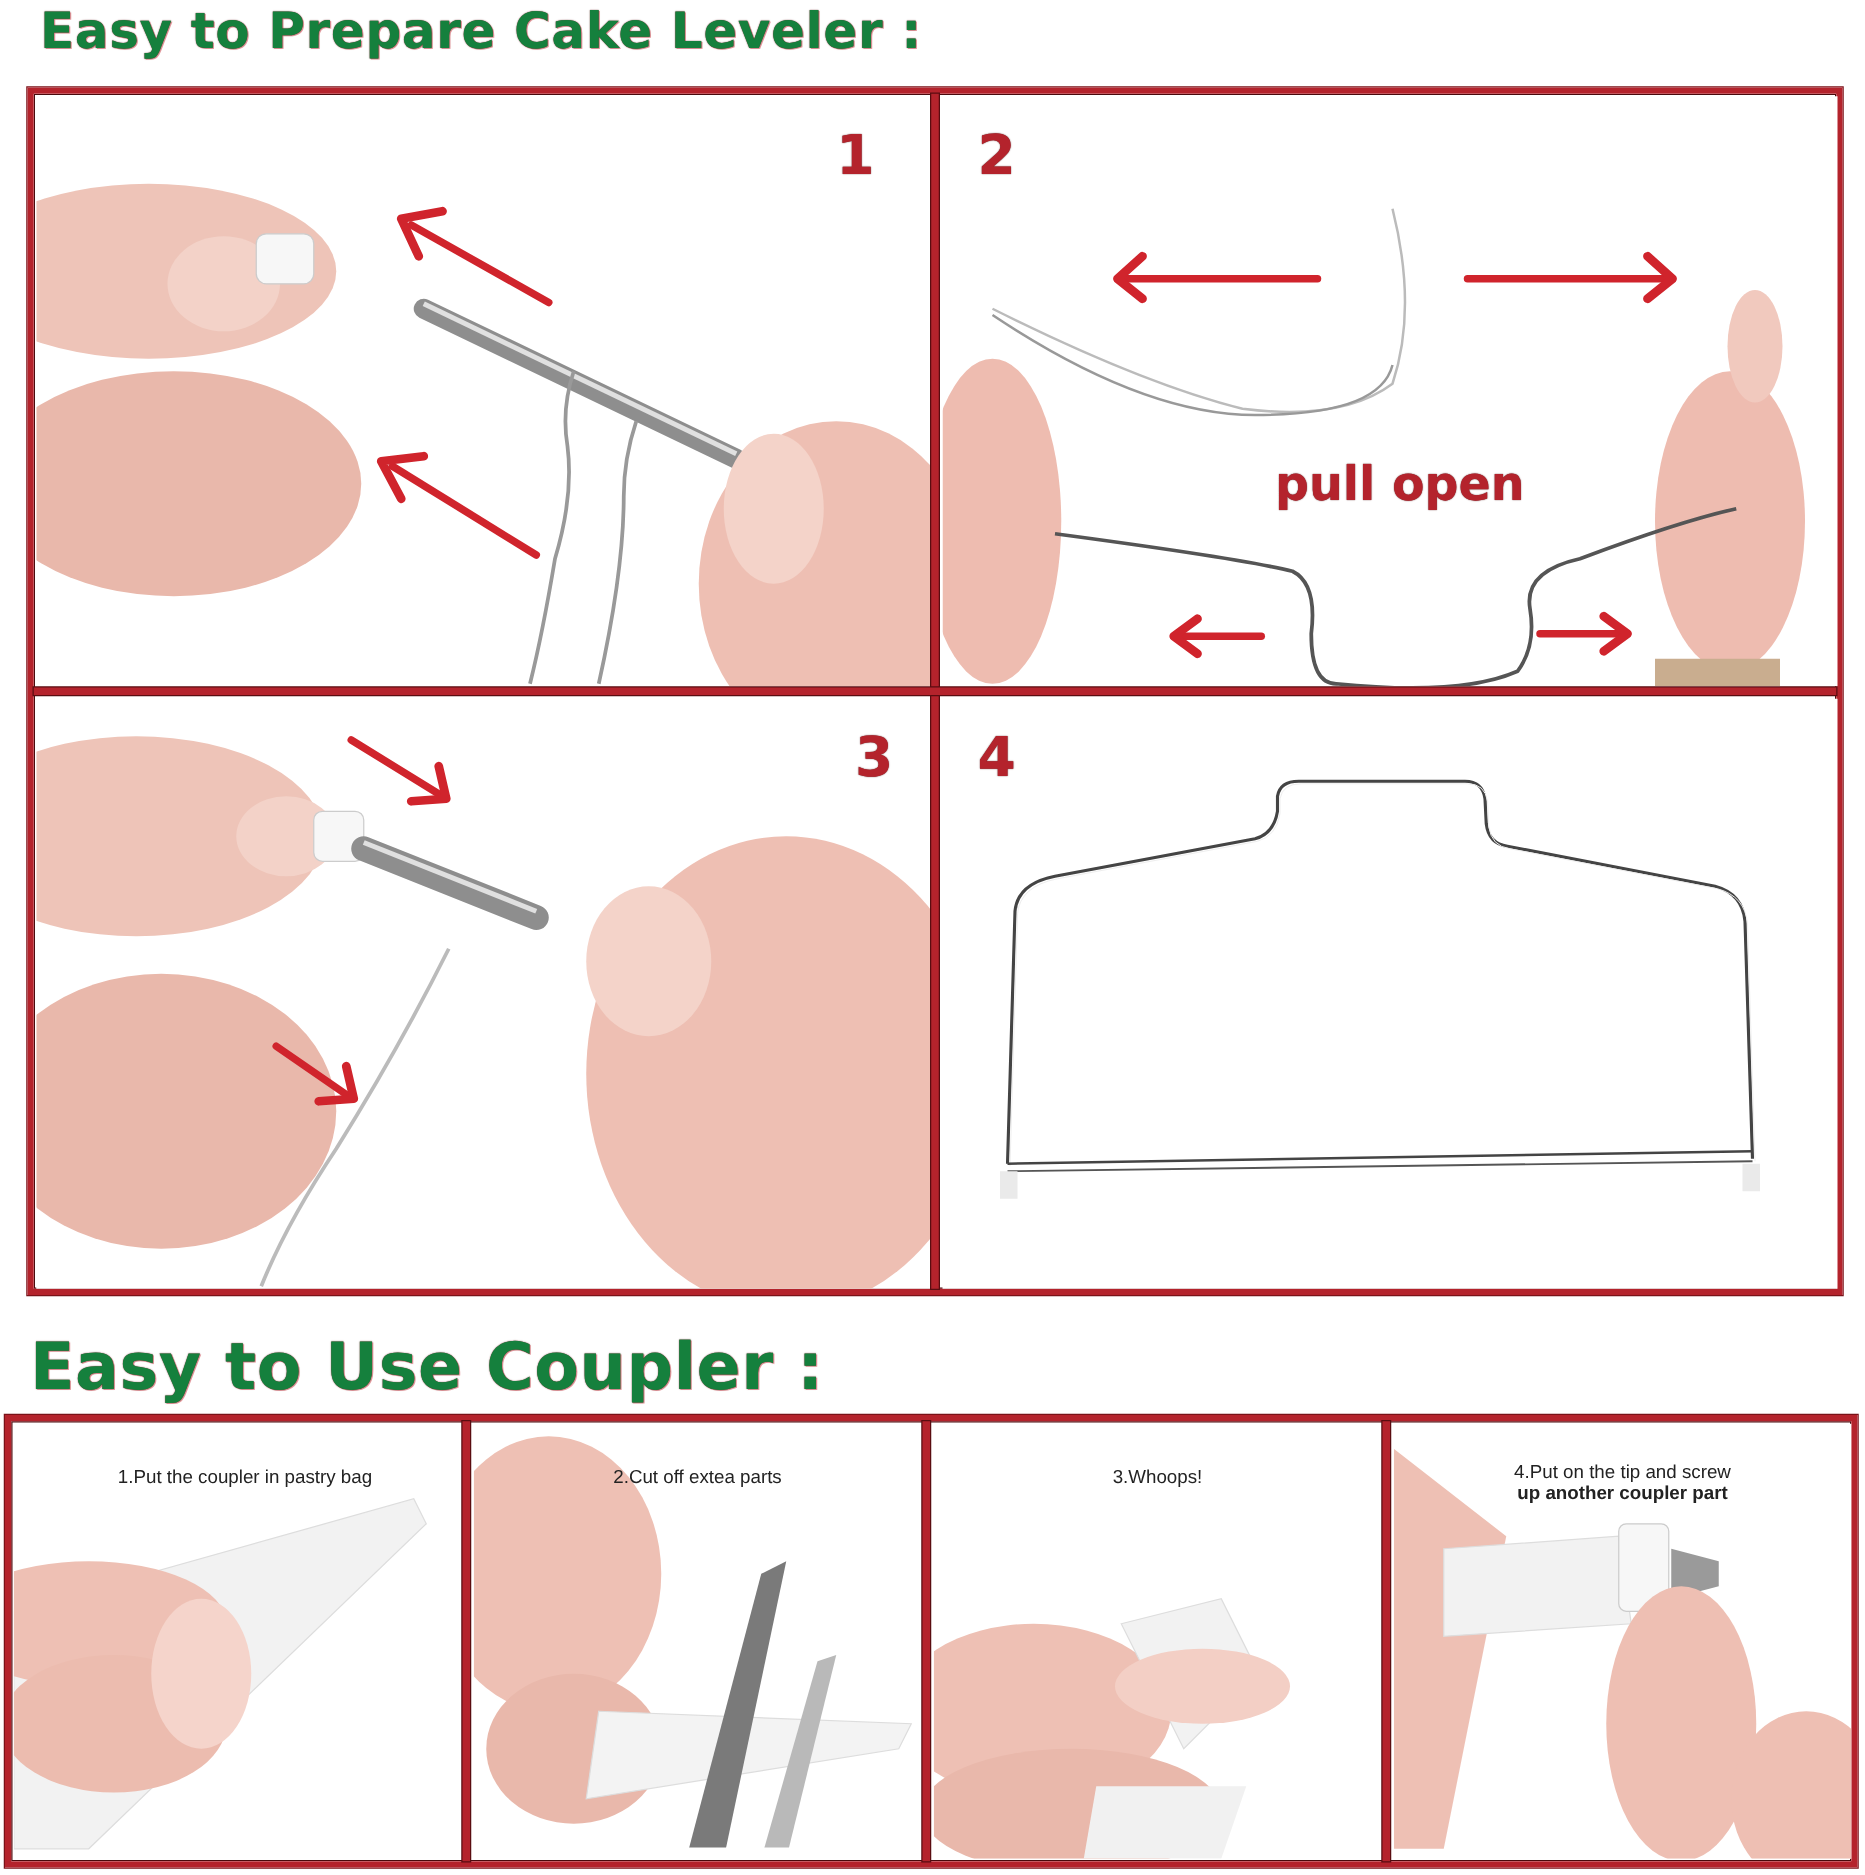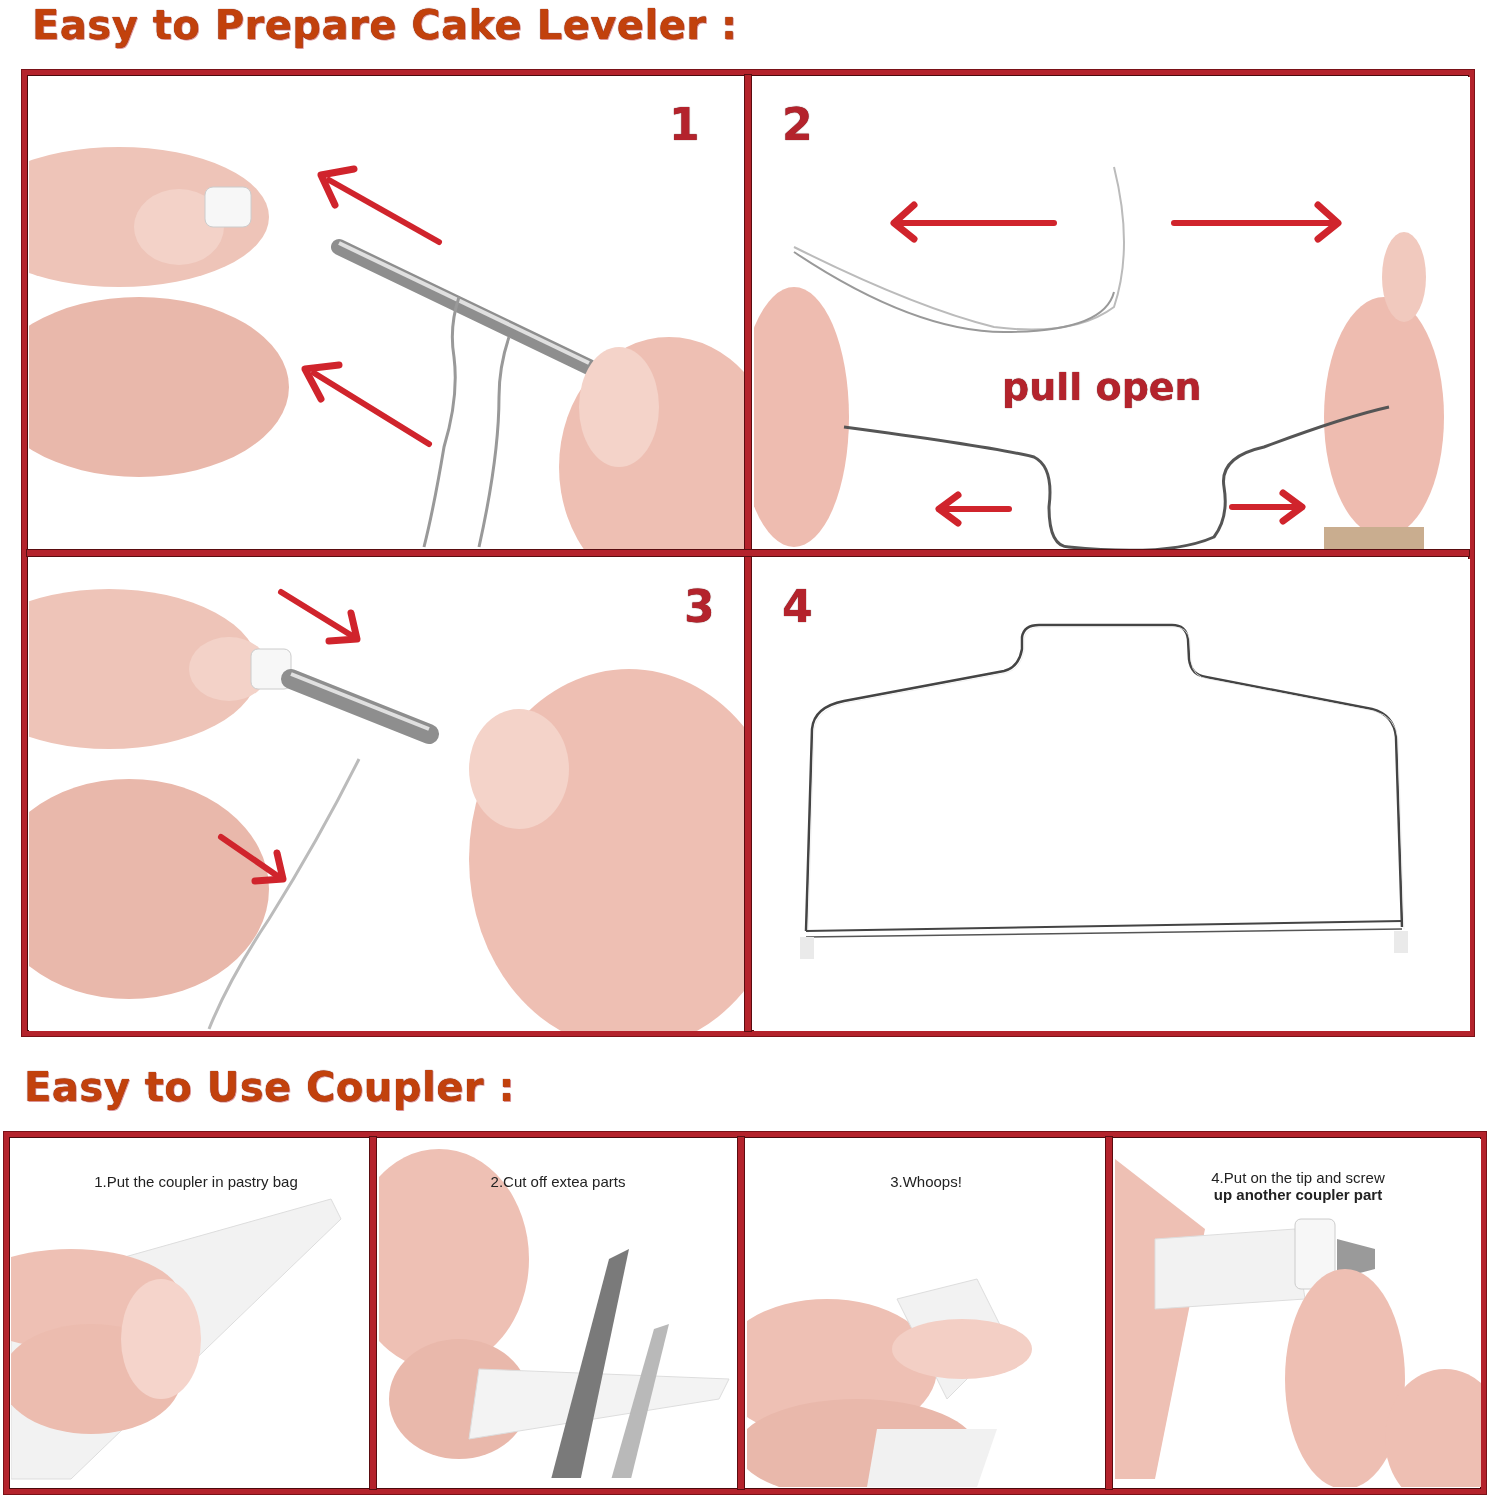--- a/index.html
+++ b/index.html
@@ -1,24 +1,24 @@
 <!DOCTYPE html>
 <html><head>
 <meta charset="utf-8">
 <style>
   html, body { margin:0; padding:0; background:#ffffff; }
   body { width:1492px; height:1500px; position:relative; overflow:hidden; font-family:"Liberation Sans", sans-serif; }
   .heading {
     position:absolute; left:32px; margin:0;
     font-family:"DejaVu Sans", sans-serif; font-weight:bold;
-    color:#c2410c; letter-spacing:0.5px;
+    color:#15803d; letter-spacing:0.5px;
     text-shadow: 0 0 1px #5a0c10, 1px 1px 0 #e9a3a7;
   }
   #h1 { top:2px; font-size:40px; }
-  #h2 { top:1064px; left:24px; font-size:40px; }
+  #h2 { top:1064px; left:24px; font-size:52px; }
 
   .grid-frame {
     position:absolute; box-sizing:border-box;
     border:5px solid #b4232c;
     box-shadow: inset 0 0 0 1px #4a0a0d, 0 0 0 1px #7a1218;
     background:#ffffff;
   }
   #frame-top { left:22px; top:70px; width:1452px; height:966px; }
   #frame-bottom { left:4px; top:1132px; width:1482px; height:362px; }
 
@@ -91,21 +91,21 @@
     </svg>
     <svg width="716" height="472">
       <line x1="255" y1="432" x2="185" y2="432" stroke="#d0242c" stroke-width="6" stroke-linecap="round"></line>
       <polyline points="204,418 185,432 204,446" fill="none" stroke="#d0242c" stroke-width="7" stroke-linecap="round" stroke-linejoin="round"></polyline>
     </svg>
     <svg width="716" height="472">
       <line x1="478" y1="430" x2="548" y2="430" stroke="#d0242c" stroke-width="6" stroke-linecap="round"></line>
       <polyline points="529,416 548,430 529,444" fill="none" stroke="#d0242c" stroke-width="7" stroke-linecap="round" stroke-linejoin="round"></polyline>
     </svg>
     <div class="step-num" style="left:28px; top:22px;">2</div>
-    <div class="pull-text" style="left:248px; top:288px;">pull open</div>
+    <div class="pull-text" style="left:266px; top:288px;">pull open</div>
   </div>
 
   <div class="panel" style="left:2px; top:484px; width:715px; height:472px;">
     <svg width="715" height="472">
       <ellipse cx="80" cy="110" rx="150" ry="80" fill="#eec4b8"></ellipse>
       <ellipse cx="100" cy="330" rx="140" ry="110" fill="#e9b8ab"></ellipse>
       <ellipse cx="200" cy="110" rx="40" ry="32" fill="#f3d2c8"></ellipse>
       <rect x="222" y="90" width="40" height="40" rx="7" fill="#f7f7f7" stroke="#ccc"></rect>
       <line x1="262" y1="120" x2="400" y2="175" stroke="#8e8e8e" stroke-width="20" stroke-linecap="round"></line>
       <line x1="262" y1="115" x2="400" y2="170" stroke="#e0e0e0" stroke-width="4"></line>

